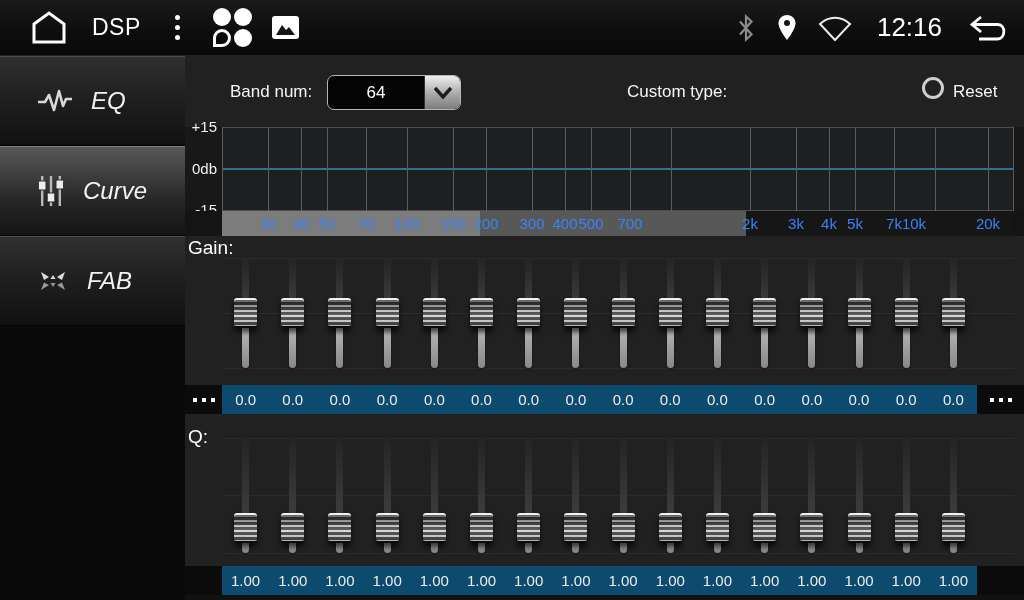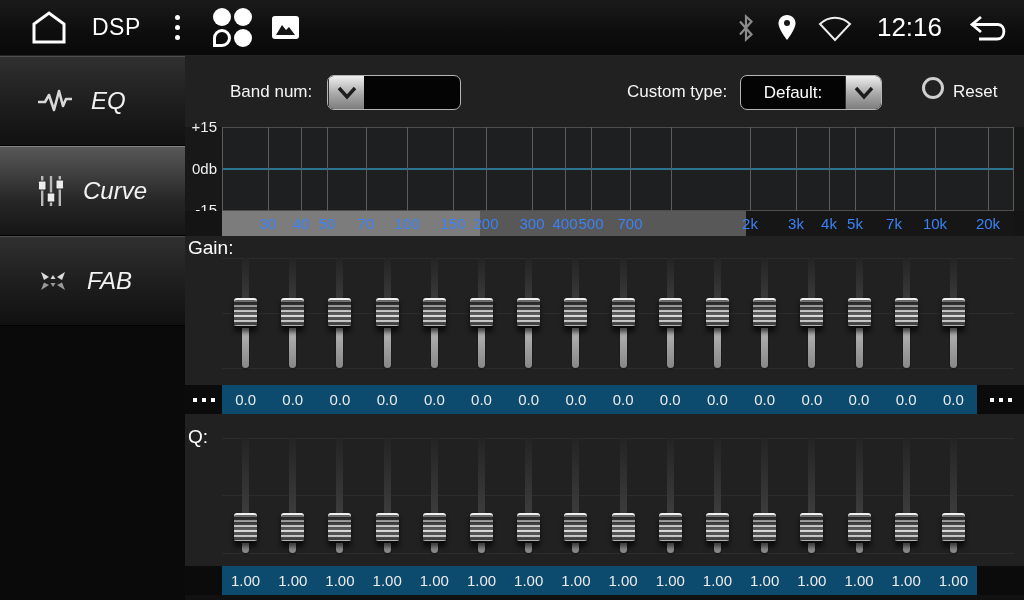--- a/index.html
+++ b/index.html
@@ -184,35 +184,28 @@
       </span>
       <span class="lbl">FAB</span>
     </div>
   </div>
 
   <div class="main">
 
     <div class="controls">
       <span class="ctl-label" style="left:45px">Band num:</span>
       <div class="dropdown" style="left:142px; width:134px">
+        <span class="dd-value">64</span>
         <span class="dd-btn">
           <svg width="24" height="18" viewBox="0 0 24 18">
               <polyline points="4,4 12,13 20,4" fill="none" stroke="#1d1d1d" stroke-width="3.4"></polyline>
             </svg>
         </span>
       </div>
       <span class="ctl-label" style="left:442px">Custom type:</span>
-      <div class="dropdown" style="left:555px; width:142px">
-        <span class="dd-value">Default:</span>
-        <span class="dd-btn">
-          <svg width="24" height="18" viewBox="0 0 24 18">
-              <polyline points="4,4 12,13 20,4" fill="none" stroke="#1d1d1d" stroke-width="3.4"></polyline>
-            </svg>
-        </span>
-      </div>
       <span class="radio" style="left:737px"></span>
       <span class="ctl-label" style="left:768px">Reset</span>
     </div>
 
     <div class="graph-wrap">
       <span class="ylab" style="top:-9px">+15</span>
       <span class="ylab" style="top:33px">0db</span>
       <span class="ylab" style="top:74px">-15</span>
       <div class="plot" id="plot">
         <div class="hl" style="top:0"></div>
@@ -257,21 +250,21 @@
           <span class="tick" style="left: 310px;">300</span>
           <span class="tick" style="left: 343px;">400</span>
           <span class="tick" style="left: 369px;">500</span>
           <span class="tick" style="left: 408px;">700</span>
           <span class="tick" style="left: 465px; margin-top: 19px;">1k</span>
           <span class="tick" style="left: 528px;">2k</span>
           <span class="tick" style="left: 574px;">3k</span>
           <span class="tick" style="left: 607px;">4k</span>
           <span class="tick" style="left: 633px;">5k</span>
           <span class="tick" style="left: 672px;">7k</span>
-          <span class="tick" style="left: 713px;">10k</span>
+          <span class="tick" style="left: 692px;">10k</span>
           <span class="tick" style="left: 766px;">20k</span>
         </div>
     </div>
 
     <div class="section" style="height:149px">
       <span class="section-label" style="top:1px">Gain:</span>
       <div class="guide" style="top:22px"></div>
       <div class="guide" style="top:77px"></div>
       <div class="guide" style="top:132px"></div>
       <div class="sliders" id="gain-sliders">

